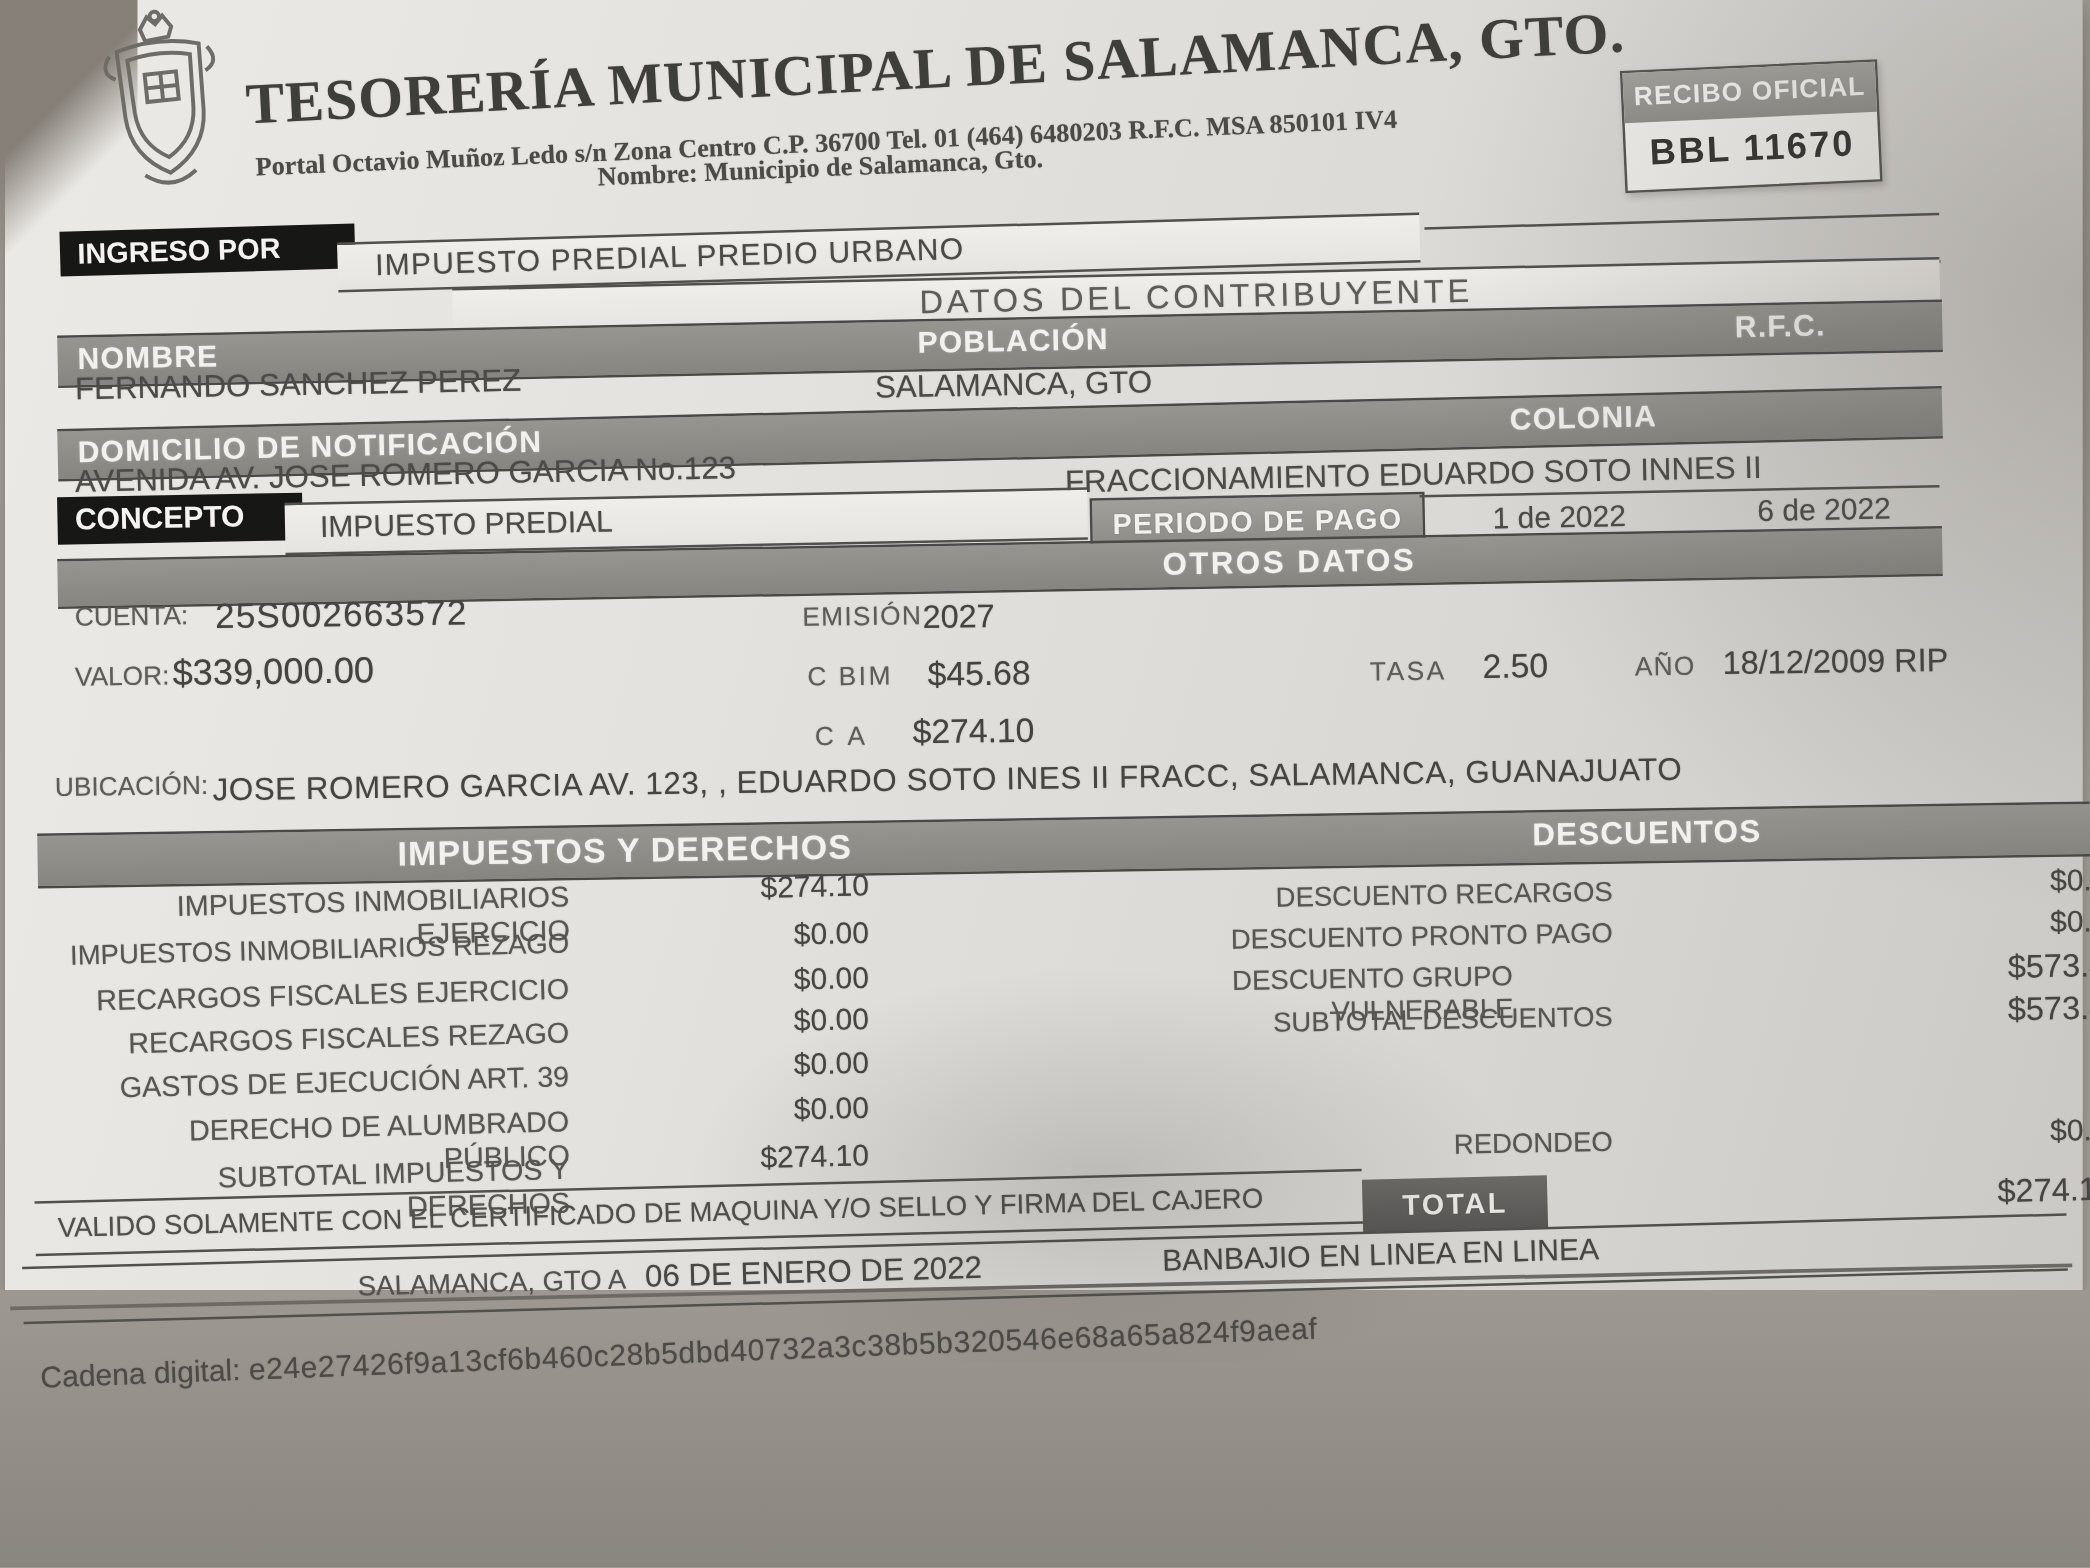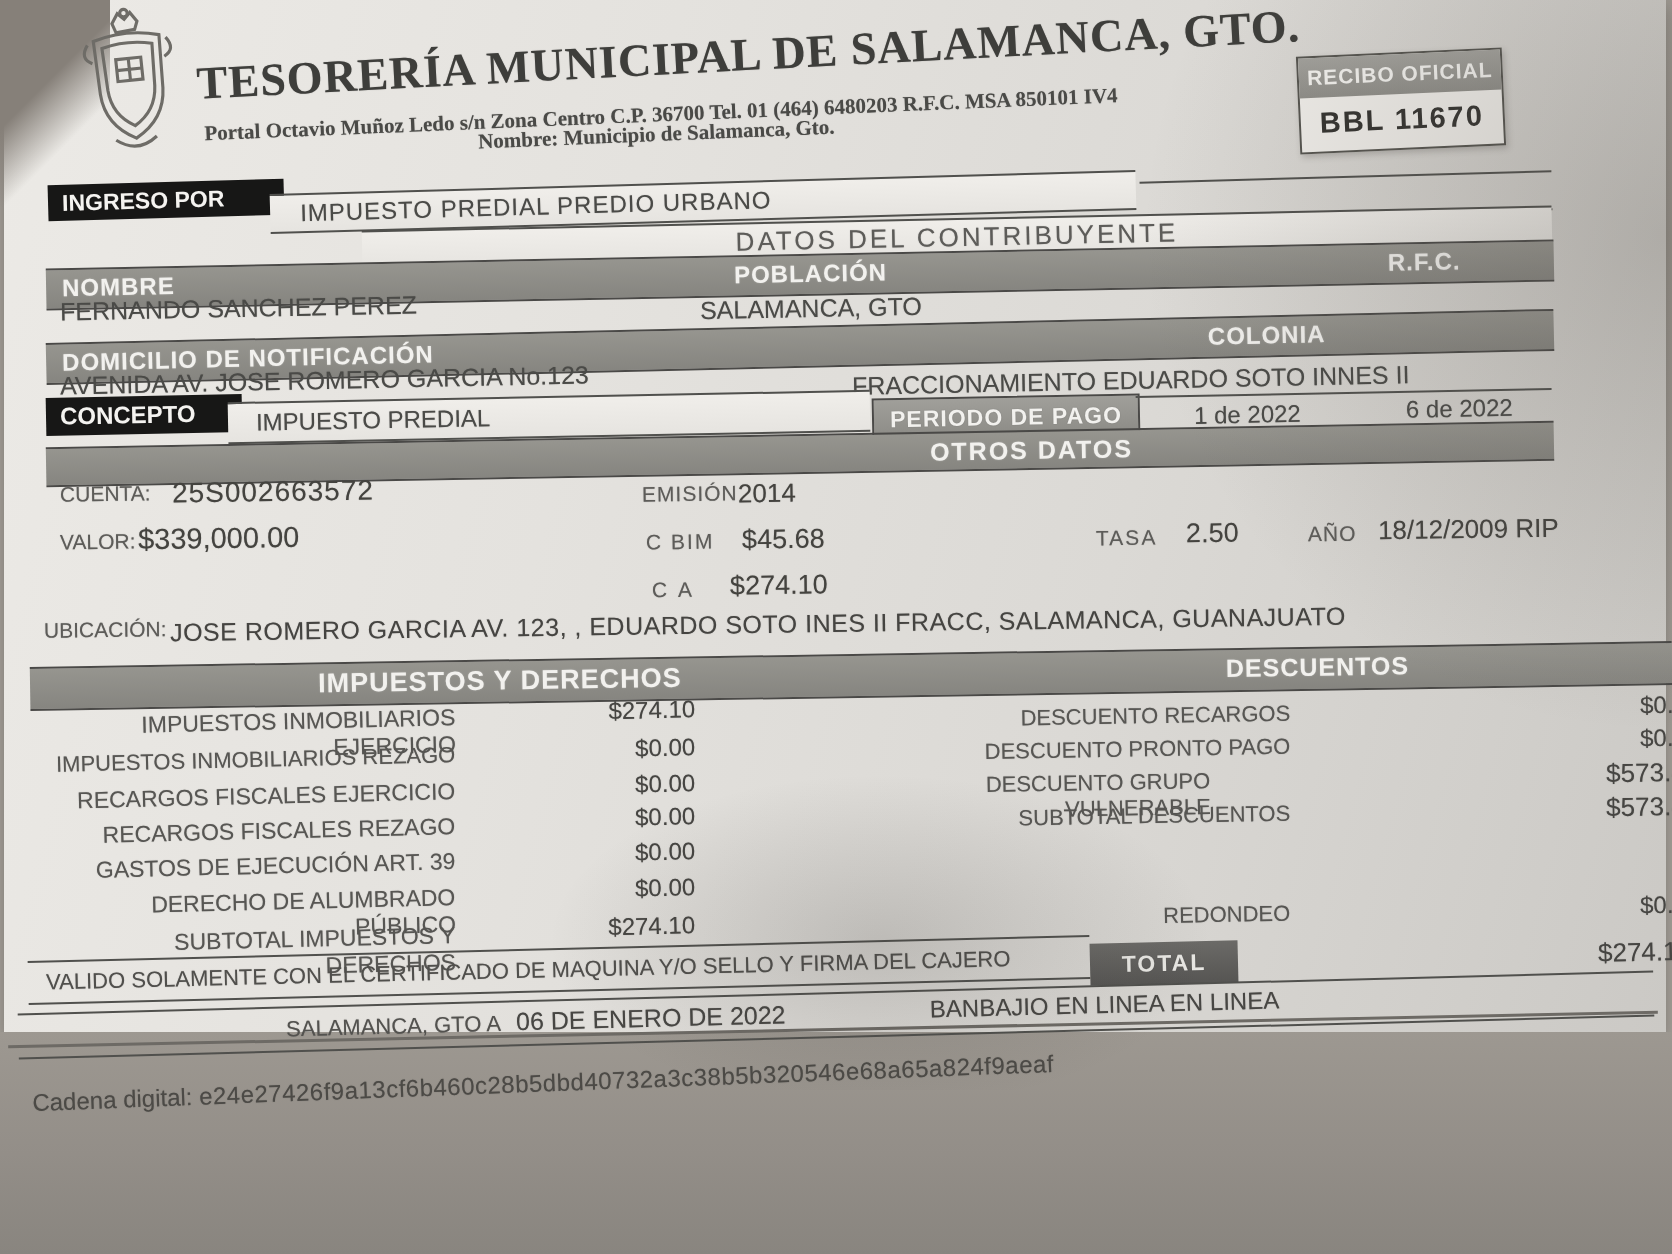--- a/index.html
+++ b/index.html
@@ -118,21 +118,21 @@
   </div>
 
   <div class="bar" style="left:46px;top:434px;width:1508px;height:36px;transform:rotate(-1deg);">
     <span class="blabel soft" style="left:884px;letter-spacing:2px;font-size:25px;">OTROS DATOS</span>
   </div>
 
   <div class="abs" style="left:0;top:0;width:1672px;height:0;">
     <span class="abs soft" style="left:60px;top:482px;font-size:21px;color:#5d5c59;transform:rotate(-.8deg);">CUENTA:</span>
     <span class="abs soft" style="left:172px;top:476px;font-size:28px;color:#44433f;transform:rotate(-.8deg);letter-spacing:1px;">25S002663572</span>
     <span class="abs soft" style="left:642px;top:482px;font-size:21px;color:#5d5c59;transform:rotate(-.8deg);letter-spacing:1px;">EMISIÓN</span>
-    <span class="abs soft" style="left:738px;top:478px;font-size:26px;color:#44433f;transform:rotate(-.8deg);">2014</span>
+    <span class="abs soft" style="left:738px;top:478px;font-size:26px;color:#44433f;transform:rotate(-.8deg);">2027</span>
 
     <span class="abs soft" style="left:60px;top:530px;font-size:21px;color:#5d5c59;transform:rotate(-.8deg);">VALOR:</span>
     <span class="abs soft" style="left:138px;top:522px;font-size:29px;color:#44433f;transform:rotate(-.8deg);">$339,000.00</span>
     <span class="abs soft" style="left:646px;top:530px;font-size:21px;color:#5d5c59;transform:rotate(-.8deg);letter-spacing:2px;">C BIM</span>
     <span class="abs soft" style="left:742px;top:524px;font-size:27px;color:#44433f;transform:rotate(-.8deg);">$45.68</span>
     <span class="abs soft" style="left:1096px;top:526px;font-size:21px;color:#5d5c59;transform:rotate(-.8deg);letter-spacing:2px;">TASA</span>
     <span class="abs soft" style="left:1186px;top:518px;font-size:27px;color:#44433f;transform:rotate(-.8deg);">2.50</span>
     <span class="abs soft" style="left:1308px;top:522px;font-size:21px;color:#5d5c59;transform:rotate(-.8deg);letter-spacing:1px;">AÑO</span>
     <span class="abs soft" style="left:1378px;top:514px;font-size:26px;color:#44433f;transform:rotate(-.8deg);white-space:nowrap;">18/12/2009 RIP</span>
 

